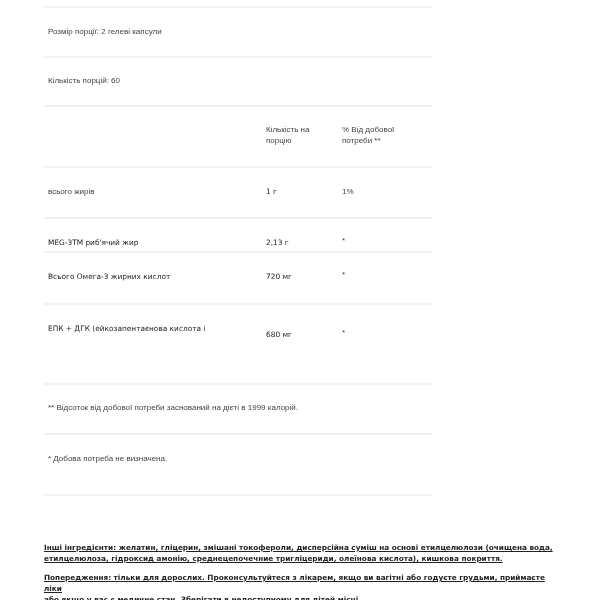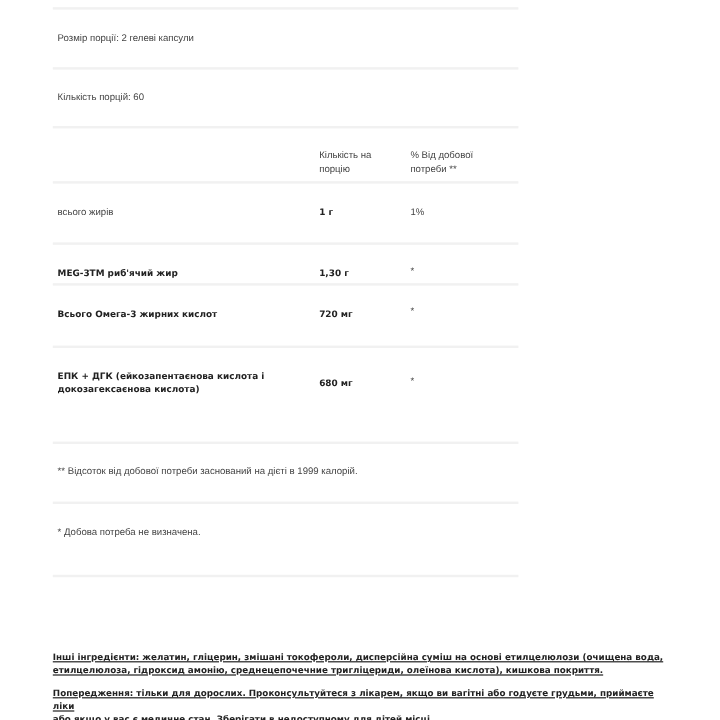--- a/index.html
+++ b/index.html
@@ -30,23 +30,24 @@
       position: absolute;
       font-size: 8px;
       line-height: 11px;
       color: #444444;
     }
     .c-name { left: 4px; }
     .c-amt  { left: 222px; }
     .c-dv   { left: 298px; }
     .bold {
       font-family: "DejaVu Sans", sans-serif;
-      font-weight: bold;
+      font-weight: normal;
       font-size: 7.4px;
       color: #222222;
+      text-align: right;
     }
     .full {
       position: absolute;
       left: 4px;
       font-size: 8px;
       line-height: 11px;
       color: #444444;
     }
     .notes {
       position: absolute;
@@ -67,54 +68,53 @@
 <div class="facts">
 
   <div class="row" style="height:50px">
     <div class="full" style="top:18px">Розмір порції: 2 гелеві капсули</div>
   </div>
 
   <div class="row" style="height:49px">
     <div class="full" style="top:17px">Кількість порцій: 60</div>
   </div>
 
-  <div class="row" style="height:46px">
+  <div class="row" style="height:61px">
     <div class="cell c-amt" style="top:17px">
       <div>Кількість на</div>
       <div>порцію</div>
     </div>
     <div class="cell c-dv" style="top:17px">
       <div>% Від добової</div>
       <div>потреби **</div>
     </div>
   </div>
 
 
   <div class="row" style="height:51px">
     <div class="cell c-name" style="top:18px">всього жирів</div>
     <div class="cell c-amt bold" style="top:18px">1 г</div>
     <div class="cell c-dv" style="top:18px">1%</div>
   </div>
 
   <div class="row" style="height:34px">
     <div class="cell c-name bold" style="top:18px">MEG-3TM риб'ячий жир</div>
-    <div class="cell c-amt bold" style="top:18px">1,30 г</div>
+    <div class="cell c-amt bold" style="top:18px">2,13 г</div>
     <div class="cell c-dv" style="top:16px">*</div>
   </div>
 
   <div class="row" style="height:52px">
     <div class="cell c-name bold" style="top:18px">Всього Омега-3 жирних кислот</div>
     <div class="cell c-amt bold" style="top:18px">720 мг</div>
     <div class="cell c-dv" style="top:16px">*</div>
   </div>
 
   <div class="row" style="height:80px">
     <div class="cell c-name bold" style="top:18px">
       <div>ЕПК + ДГК (ейкозапентаєнова кислота і</div>
-      <div>докозагексаєнова кислота)</div>
     </div>
     <div class="cell c-amt bold" style="top:24px">680 мг</div>
     <div class="cell c-dv" style="top:22px">*</div>
   </div>
 
   <div class="row" style="height:50px">
     <div class="full" style="top:17px">** Відсоток від добової потреби заснований на дієті в 1999 калорій.</div>
   </div>
 
   <div class="row" style="height:63px; border-bottom:2px solid #f1f1f1">

